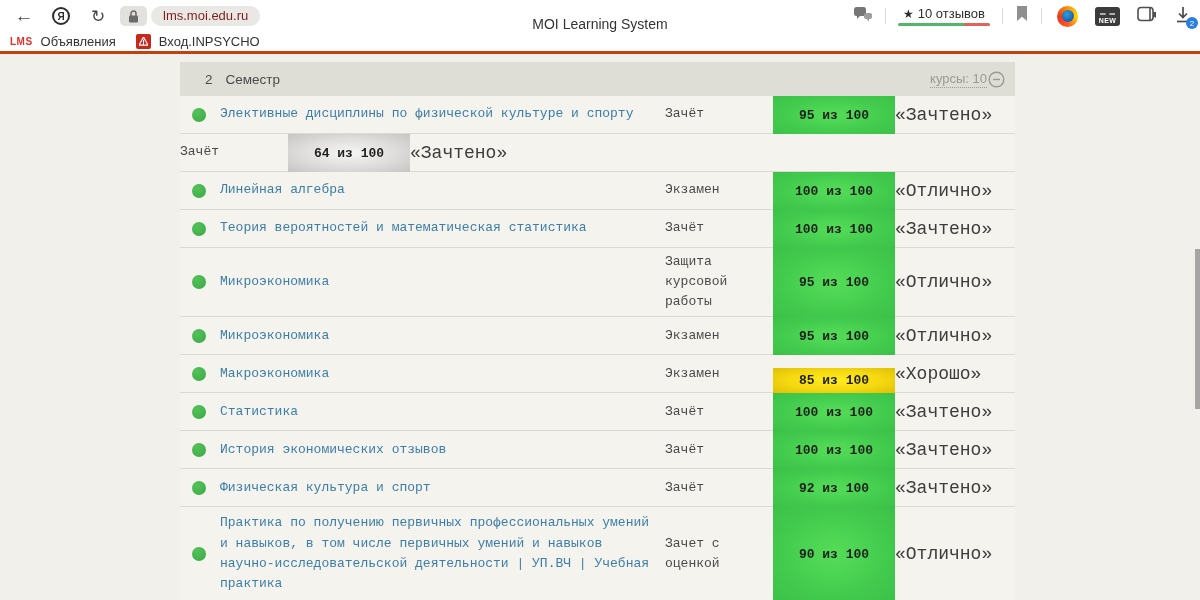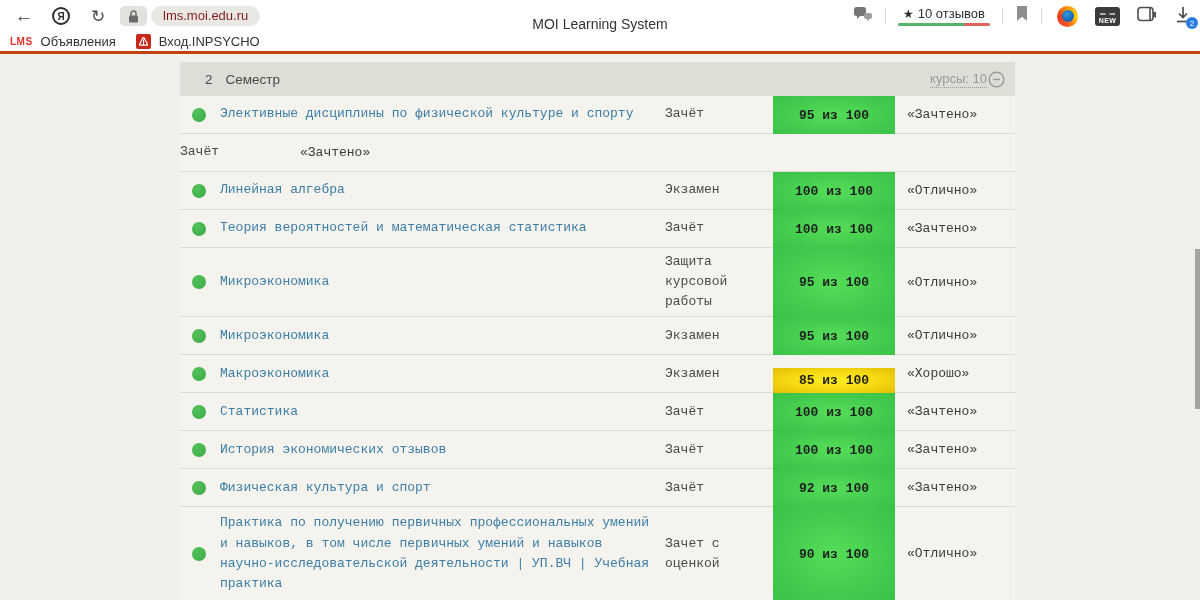--- a/index.html
+++ b/index.html
@@ -51,21 +51,21 @@
 
   .row { display:flex; background:#f4f3ee; border-bottom:1px solid #dbdad3; min-height:38px; align-items:stretch;font-family:Liberation Mono, monospace; }
   .c-course { width:485px; display:flex; align-items:center; padding:6px 14px 6px 12px; }
   .c-dot { width:14px; height:14px; border-radius:50%; flex:none; background:radial-gradient(circle at 35% 30%,#54c25a,#3aa944); }
   .c-name { margin-left:14px; color:#3d7ea6; font-size:13px; line-height:1.55; text-decoration:none; cursor:pointer; }
   .c-exam { width:108px; display:flex; align-items:center; color:#4a4a4a; font-size:13px; line-height:1.55; padding:4px 4px 4px 0; }
   .c-score { width:122px; display:flex; align-items:center; justify-content:center; font-size:13px; font-weight:700; color:#1f1f1f; margin-bottom:-1px; }
   .c-score.green  { background:radial-gradient(ellipse at center,#55dd58 0%,#43cb4e 60%,#3bc148 100%); }
   .c-score.silver { background:radial-gradient(ellipse at center,#f6f6f4 0%,#dedddb 55%,#c5c5c3 100%); }
   .c-score.yellow { background:radial-gradient(ellipse at center,#ffee20 0%,#f4d810 55%,#dfbf06 100%);margin-top:13px; }
-  .c-grade { flex:1; display:flex; align-items:center; padding-left:12px; color:#3d3d3d; font-size:13px; }
+  .c-grade { flex:1; display:flex; align-items:center; color:#3d3d3d; font-size:18px; }
 
   .scroll-thumb { position:absolute; right:0; top:195px; width:5px; height:160px; background:#a5a5a3; }
 </style>
 </head>
 <body>
 
 <div class="chrome">
   <span class="nav-btn back">
       <span>←</span>
     </span>
@@ -169,20 +169,21 @@
       <span class="c-dot"></span>
       <a class="c-name">Элективные дисциплины по физической культуре и спорту</a>
     </div>
     <div class="c-exam">Зачёт</div>
     <div class="c-score green">95 из 100</div>
     <div class="c-grade">«Зачтено»</div>
   </div>
 
   <div class="row">
     <div class="c-exam">Зачёт</div>
+    <div class="c-score silver">64 из 100</div>
     <div class="c-grade">«Зачтено»</div>
   </div>
 
   <div class="row">
     <div class="c-course">
       <span class="c-dot"></span>
       <a class="c-name">Линейная алгебра</a>
     </div>
     <div class="c-exam">Экзамен</div>
     <div class="c-score green">100 из 100</div>

